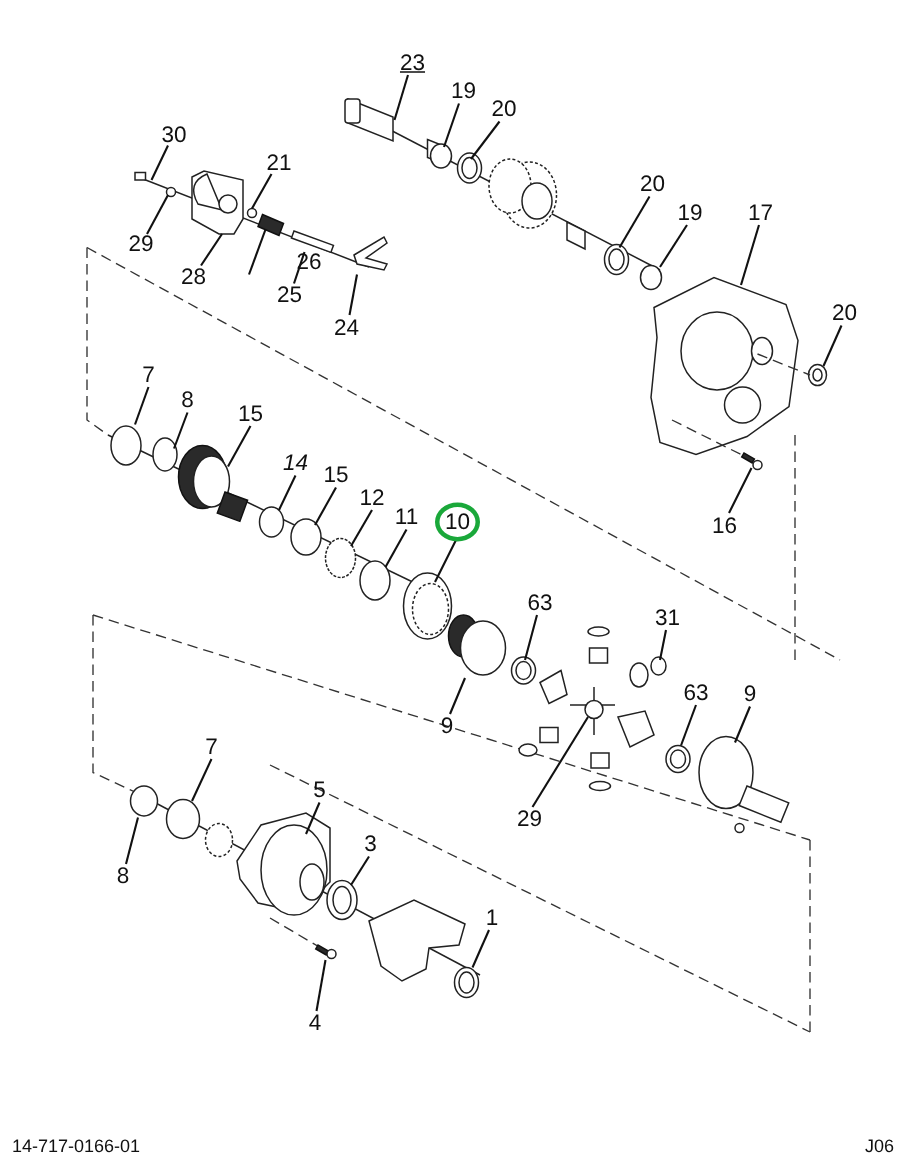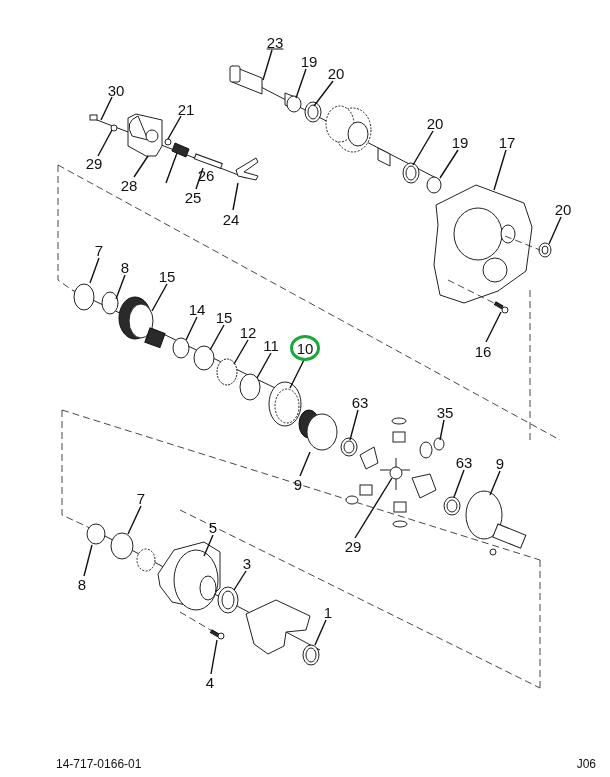--- a/index.html
+++ b/index.html
@@ -1,20 +1,20 @@
 <!DOCTYPE html>
 <html><head>
 <meta charset="utf-8">
 <style>
   html, body { margin: 0; padding: 0; background: #ffffff; }
   body { width: 610px; height: 777px; position: relative; overflow: hidden;
          font-family: "Liberation Sans", "DejaVu Sans", sans-serif; }
   #diagram { position: absolute; left: 0; top: 0; width: 610px; height: 777px; }
   .callout { position: absolute; font-size: 15px; color: #111; line-height: 1; transform: translate(-50%, -50%); white-space: nowrap; }
-  .footer { position: absolute; font-size: 12px; color: #111; line-height: 1; margin-left: 48px; }
+  .footer { position: absolute; font-size: 12px; color: #111; line-height: 1; }
   #footer-left { left: 8px; top: 758px; }
   #footer-right { right: 14px; top: 758px; }
   .hl-ring { position: absolute; width: 30px; height: 26px; border: 3px solid #1aa83a; border-radius: 50%;
              transform: translate(-50%, -50%); box-sizing: border-box; }
   svg .ln { stroke: #222; stroke-width: 1; fill: none; }
   svg .lead { stroke: #111; stroke-width: 1.4; fill: none; }
   svg .dash { stroke: #333; stroke-width: 0.9; fill: none; stroke-dasharray: 7 4; }
   svg .part { stroke: #222; stroke-width: 1; fill: #fff; }
   svg .dark { stroke: #111; stroke-width: 1; fill: #2a2a2a; }
 </style>
@@ -190,36 +190,36 @@
 <span class="callout" style="left:99px; top:250px;">7</span>
 <span class="callout" style="left:141px; top:498px;">7</span>
 <span class="callout" style="left:125px; top:267px;">8</span>
 <span class="callout" style="left:82px; top:584px;">8</span>
 <span class="callout" style="left:298px; top:484px;">9</span>
 <span class="callout" style="left:500px; top:463px;">9</span>
 <span class="callout" style="left:305px; top:348px;">10</span>
 <span class="callout" style="left:271px; top:345px;">11</span>
 <span class="callout" style="left:248px; top:332px;">12</span>
 <span class="callout" style="left:224px; top:317px;">15</span>
-<span class="callout" style="left:197px; top:309px;">14</span>
+<span class="callout" style="left:197px; top:309px;font-style:italic;">14</span>
 <span class="callout" style="left:167px; top:276px;">15</span>
 <span class="callout" style="left:483px; top:351px;">16</span>
 <span class="callout" style="left:507px; top:142px;">17</span>
 <span class="callout" style="left:563px; top:209px;">20</span>
 <span class="callout" style="left:309px; top:61px;">19</span>
 <span class="callout" style="left:460px; top:142px;">19</span>
 <span class="callout" style="left:336px; top:73px;">20</span>
 <span class="callout" style="left:435px; top:123px;">20</span>
 <span class="callout" style="left:275px; top:42px;text-decoration:underline;">23</span>
 <span class="callout" style="left:231px; top:219px;">24</span>
 <span class="callout" style="left:193px; top:197px;">25</span>
 <span class="callout" style="left:162px; top:175px;margin-left:44px;">26</span>
 <span class="callout" style="left:186px; top:109px;">21</span>
 <span class="callout" style="left:129px; top:185px;">28</span>
 <span class="callout" style="left:94px; top:163px;">29</span>
 <span class="callout" style="left:116px; top:90px;text-align:center;">30</span>
 <span class="callout" style="left:360px; top:402px;">63</span>
 <span class="callout" style="left:464px; top:462px;">63</span>
-<span class="callout" style="left:445px; top:412px;">35</span>
+<span class="callout" style="left:445px; top:412px;">31</span>
 <span class="callout" style="left:353px; top:546px;">29</span>
 
 <span id="footer-left" class="footer">14-717-0166-01</span>
 <span id="footer-right" class="footer">J06</span>
 
 </body></html>

